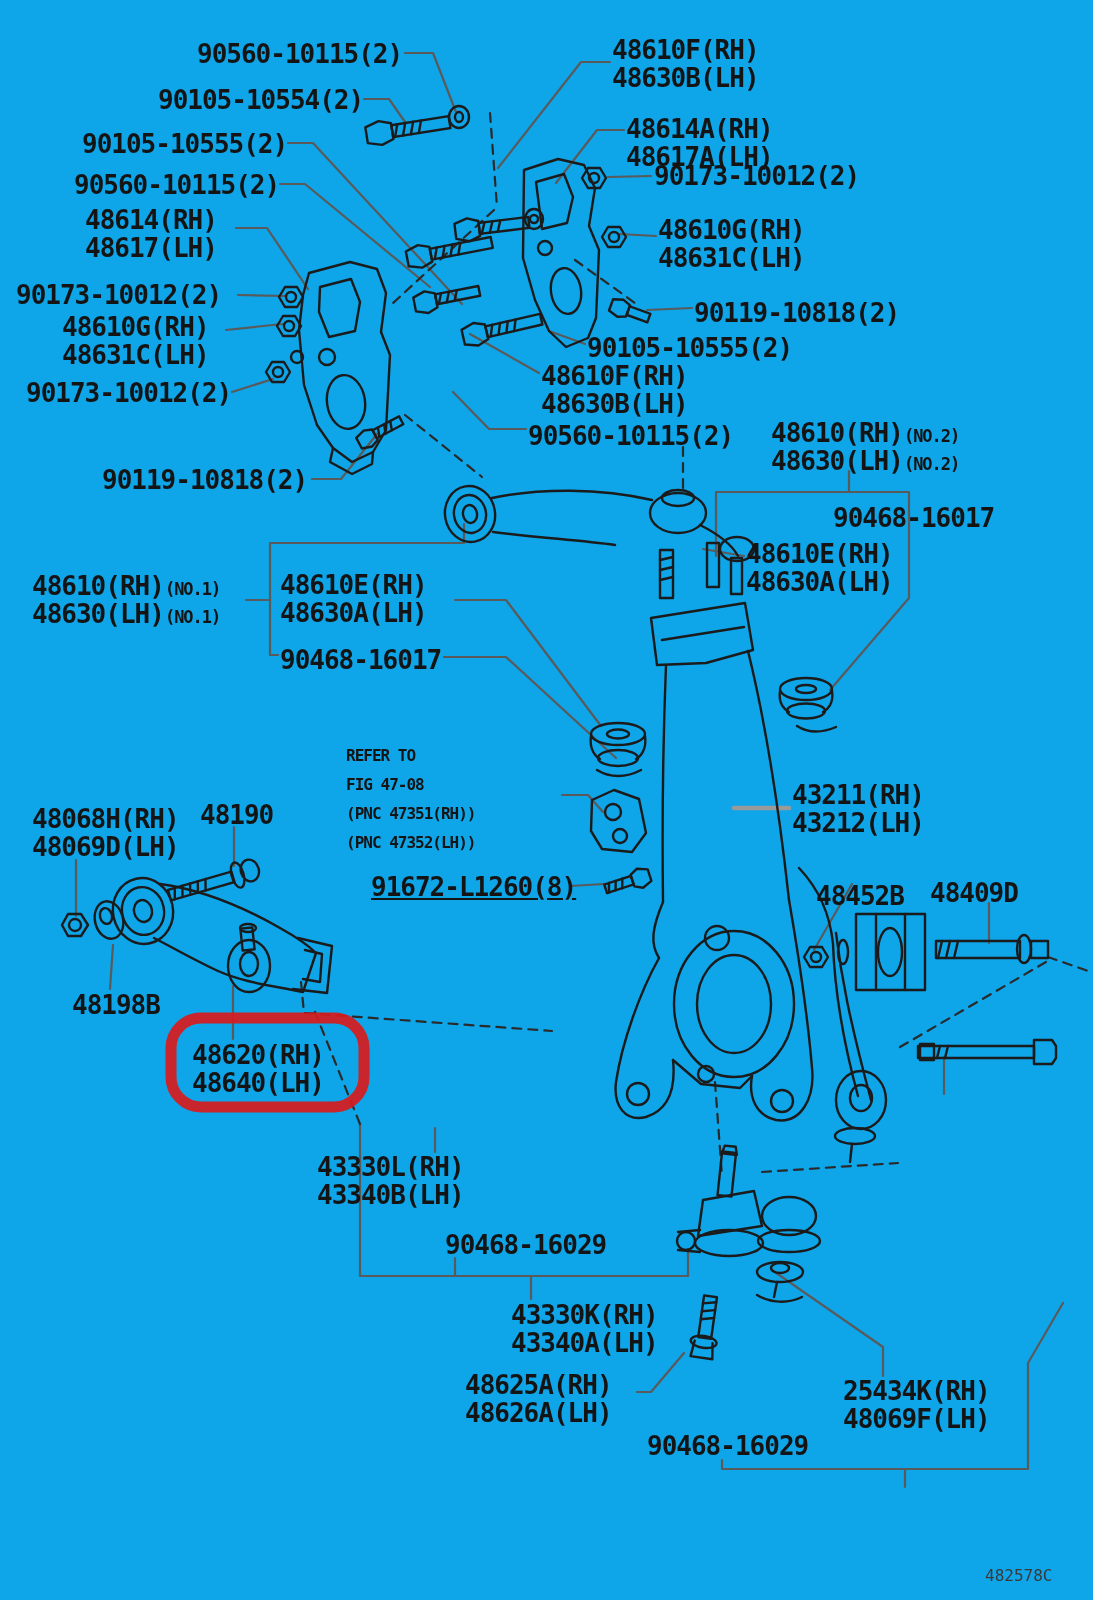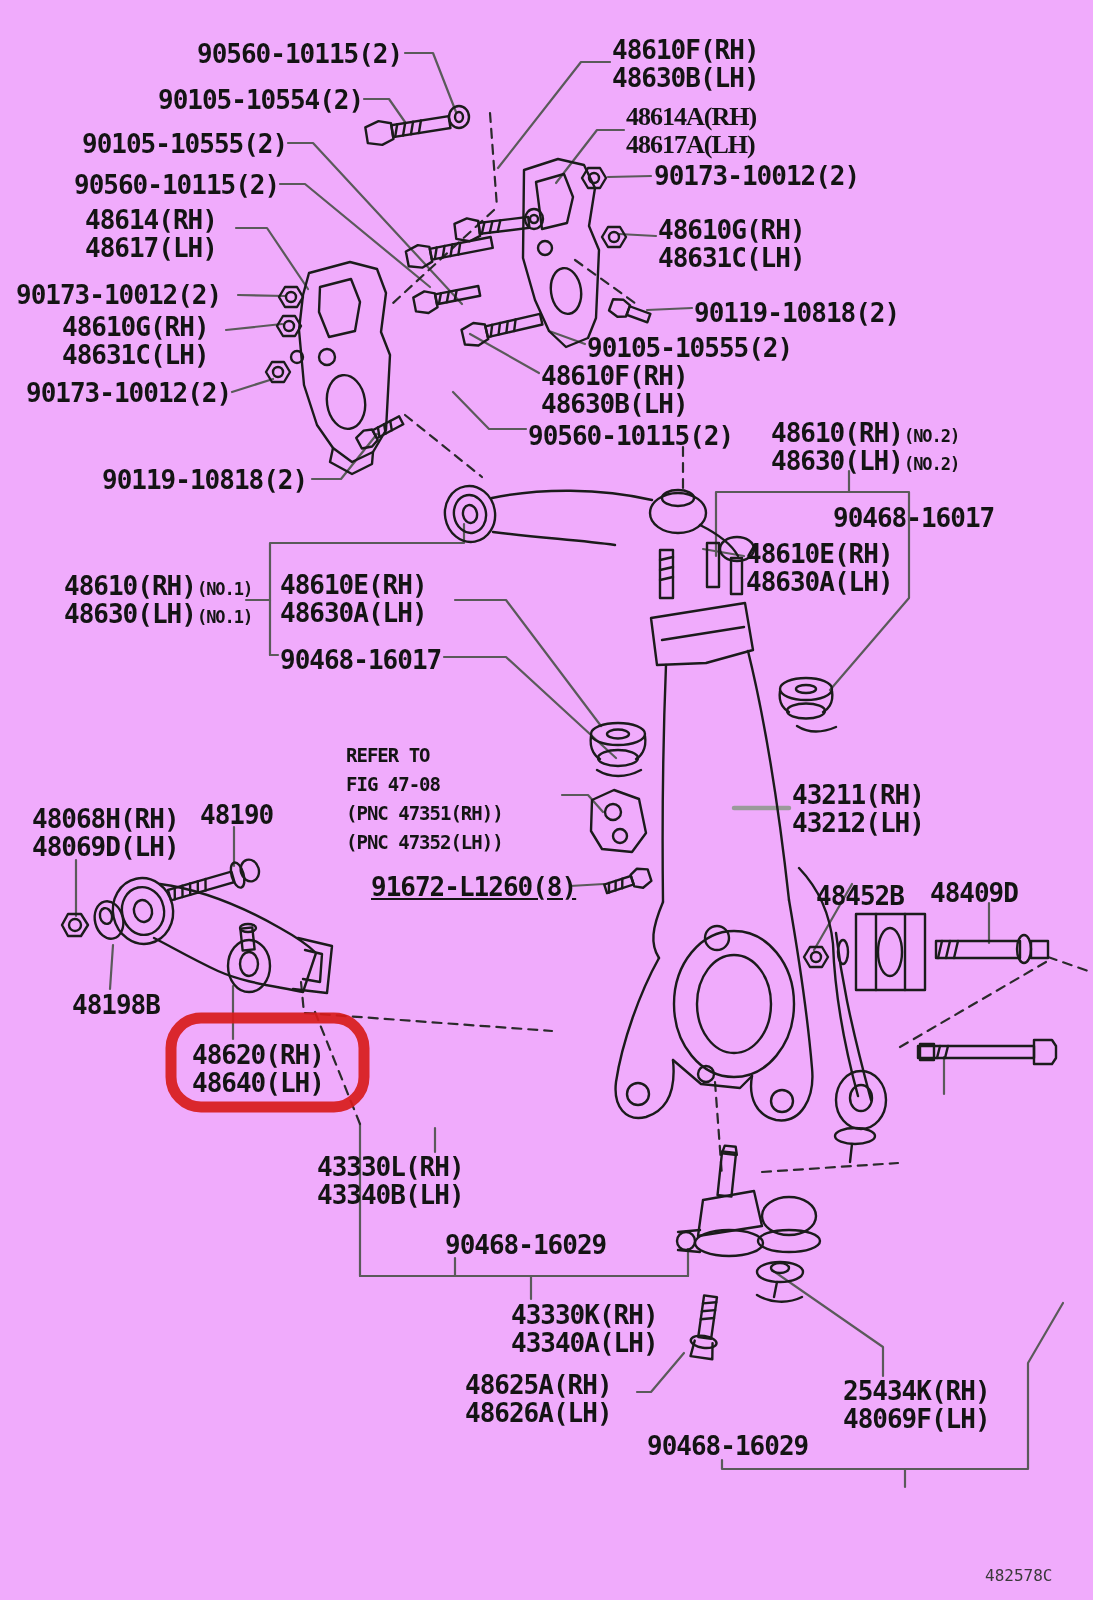--- a/index.html
+++ b/index.html
@@ -1,24 +1,24 @@
 <!DOCTYPE html>
 <html><head>
 <meta charset="utf-8">
 <style>
   html,body{margin:0;padding:0;background:#e8e8e8;}
-  #stage{position:relative;width:1093px;height:1600px;background:#f0abfc;
+  #stage{position:relative;width:1093px;height:1600px;background:#0ea5e9;
          font-family:"DejaVu Sans Mono",monospace;overflow:hidden;}
   #stage svg{position:absolute;left:0;top:0;}
   #labels{position:absolute;left:0;top:0;width:100%;height:100%;}
   .lbl{position:absolute;font-weight:bold;font-size:26px;line-height:28px;
        color:#141414;letter-spacing:-1px;white-space:nowrap;}
   .lbl .row{height:28px;}
   .lbl .suffix{font-size:17px;margin-left:1px;letter-spacing:-1px;}
-  .lbl.sm{font-size:19px;line-height:29px;letter-spacing:-1px;}
+  .lbl.sm{font-size:16px;line-height:29px;letter-spacing:-1px;}
   .lbl.sm .row{height:29px;}
   .lbl.code{font-size:16px;font-weight:normal;color:#3a3a3a;letter-spacing:0;}
 </style>
 </head>
 <body>
 
 <div id="stage">
 
 <svg width="1093" height="1600" viewBox="0 0 1093 1600">
 
@@ -324,21 +324,21 @@
       <div class="lbl" style="left: 26px; top: 379px;">
         <div class="row"><span>90173-10012(2)</span></div>
       </div>
       <div class="lbl" style="left: 102px; top: 466px;">
         <div class="row"><span>90119-10818(2)</span></div>
       </div>
       <div class="lbl" style="left: 612px; top: 36px;">
         <div class="row"><span>48610F(RH)</span></div>
         <div class="row"><span>48630B(LH)</span></div>
       </div>
-      <div class="lbl" style="left: 626px; top: 103px; font-family: Liberation Serif, serif;">
+      <div class="lbl" style="left: 626px; top: 115px;">
         <div class="row"><span>48614A(RH)</span></div>
         <div class="row"><span>48617A(LH)</span></div>
       </div>
       <div class="lbl" style="left: 654px; top: 162px;">
         <div class="row"><span>90173-10012(2)</span></div>
       </div>
       <div class="lbl" style="left: 658px; top: 216px;">
         <div class="row"><span>48610G(RH)</span></div>
         <div class="row"><span>48631C(LH)</span></div>
       </div>
@@ -359,21 +359,21 @@
         <div class="row"><span>48610(RH)</span><span class="suffix">(NO.2)</span></div>
         <div class="row"><span>48630(LH)</span><span class="suffix">(NO.2)</span></div>
       </div>
       <div class="lbl" style="left: 833px; top: 504px;">
         <div class="row"><span>90468-16017</span></div>
       </div>
       <div class="lbl" style="left: 746px; top: 540px;">
         <div class="row"><span>48610E(RH)</span></div>
         <div class="row"><span>48630A(LH)</span></div>
       </div>
-      <div class="lbl" style="left: 32px; top: 572px; margin-left: 32px;">
+      <div class="lbl" style="left: 32px; top: 572px;">
         <div class="row"><span>48610(RH)</span><span class="suffix">(NO.1)</span></div>
         <div class="row"><span>48630(LH)</span><span class="suffix">(NO.1)</span></div>
       </div>
       <div class="lbl" style="left: 280px; top: 571px;">
         <div class="row"><span>48610E(RH)</span></div>
         <div class="row"><span>48630A(LH)</span></div>
       </div>
       <div class="lbl" style="left: 280px; top: 646px;">
         <div class="row"><span>90468-16017</span></div>
       </div>

